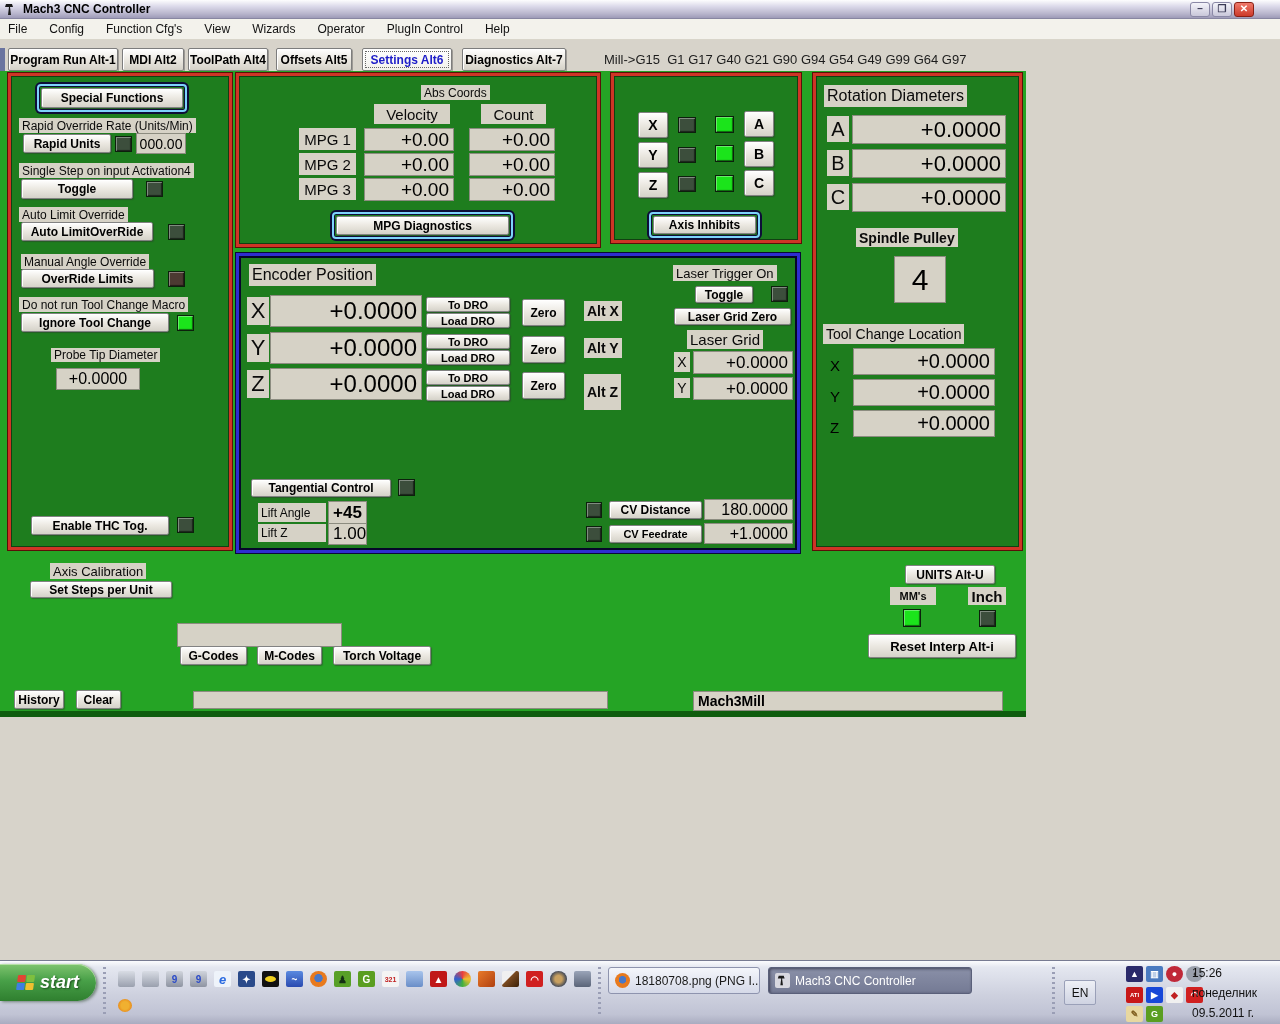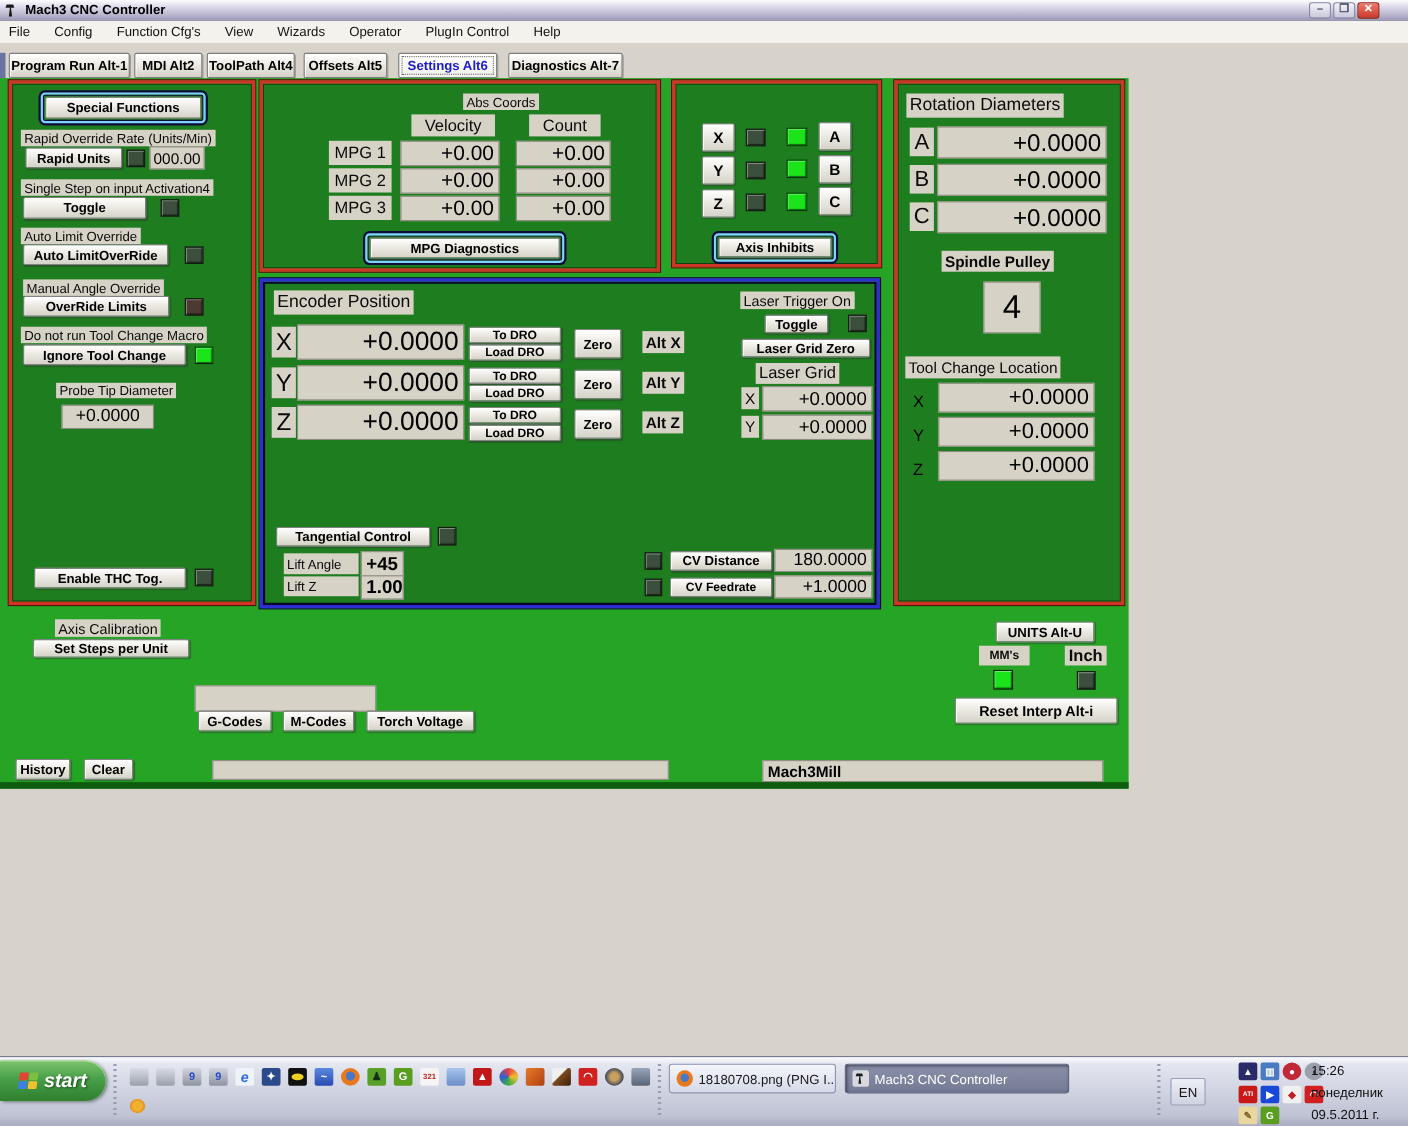--- a/index.html
+++ b/index.html
@@ -139,20 +139,21 @@
 </div>
 
 <div class="abs tabrow">
   <span class="tab-left-stripe"></span>
   <div class="tab" style="left:8px;width:110px;">Program Run Alt-1</div>
   <div class="tab" style="left:122px;width:62px;">MDI Alt2</div>
   <div class="tab" style="left:188px;width:80px;">ToolPath Alt4</div>
   <div class="tab" style="left:276px;width:76px;">Offsets Alt5</div>
   <div class="tab active" style="left:362px;width:90px;">Settings Alt6</div>
   <div class="tab" style="left:462px;width:104px;">Diagnostics Alt-7</div>
+  <span class="gcode-status">Mill-&gt;G15  G1 G17 G40 G21 G90 G94 G54 G49 G99 G64 G97</span>
 </div>
 
 <div class="abs screen">
 
   <div class="panel red" style="left:8px;top:2px;width:224px;height:477px;">
     <div class="bluebox" style="left:26px;top:8px;width:150px;height:28px;">
       <div class="btn">Special Functions</div>
     </div>
     <div class="lbl" style="left:8px;top:42px;height:15px;">Rapid Override Rate (Units/Min)</div>
     <div class="btn" style="left:12px;top:58px;width:88px;height:19px;">Rapid Units</div>
@@ -258,38 +259,38 @@
     <div class="btn" style="left:187px;top:78px;width:84px;height:15px;font-size:11px;">To DRO</div>
     <div class="btn" style="left:187px;top:94px;width:84px;height:15px;font-size:11px;">Load DRO</div>
     <div class="btn" style="left:283px;top:80px;width:43px;height:27px;">Zero</div>
     <div class="lbl" style="left:345px;top:82px;height:20px;font-size:14px;font-weight:bold;">Alt Y</div>
 
     <div class="lbl c" style="left:8px;top:114px;width:22px;height:28px;font-size:22px;">Z</div>
     <div class="dro" style="left:31px;top:112px;width:152px;height:32px;font-size:24px;">+0.0000</div>
     <div class="btn" style="left:187px;top:114px;width:84px;height:15px;font-size:11px;">To DRO</div>
     <div class="btn" style="left:187px;top:130px;width:84px;height:15px;font-size:11px;">Load DRO</div>
     <div class="btn" style="left:283px;top:116px;width:43px;height:27px;">Zero</div>
-    <div class="lbl" style="left:345px;top:118px;height:20px;font-size:14px;font-weight:bold;">Alt Z</div>
+    <div class="lbl" style="left:345px;top:118px;height:36px;font-size:14px;font-weight:bold;">Alt Z</div>
 
     <div class="lbl" style="left:434px;top:9px;height:16px;font-size:13px;">Laser Trigger On</div>
     <div class="btn" style="left:456px;top:30px;width:58px;height:17px;">Toggle</div>
     <div class="led" style="left:532px;top:30px;width:17px;height:16px;"></div>
     <div class="btn" style="left:435px;top:52px;width:117px;height:17px;">Laser Grid Zero</div>
     <div class="lbl c" style="left:448px;top:74px;height:19px;font-size:15px;">Laser Grid</div>
     <div class="lbl c" style="left:435px;top:96px;width:16px;height:20px;font-size:14px;">X</div>
     <div class="dro" style="left:454px;top:95px;width:100px;height:23px;font-size:17px;">+0.0000</div>
     <div class="lbl c" style="left:435px;top:122px;width:16px;height:20px;font-size:14px;">Y</div>
     <div class="dro" style="left:454px;top:121px;width:100px;height:23px;font-size:17px;">+0.0000</div>
 
     <div class="btn" style="left:12px;top:223px;width:140px;height:18px;">Tangential Control</div>
     <div class="led" style="left:159px;top:223px;width:17px;height:17px;"></div>
     <div class="lbl" style="left:19px;top:247px;width:68px;height:19px;">Lift Angle</div>
     <div class="dro l" style="left:89px;top:245px;width:39px;height:23px;font-size:17px;font-weight:bold;">+45</div>
     <div class="lbl" style="left:19px;top:268px;width:68px;height:18px;">Lift Z</div>
-    <div class="dro l" style="left:89px;top:267px;width:39px;height:22px;font-size:17px;font-weight:bold;">1.00</div>
+    <div class="dro l" style="left:89px;top:267px;width:39px;height:22px;font-size:17px;font-weight:normal;">1.00</div>
 
     <div class="led" style="left:347px;top:246px;width:16px;height:16px;"></div>
     <div class="btn" style="left:370px;top:245px;width:93px;height:18px;">CV Distance</div>
     <div class="dro" style="left:465px;top:243px;width:89px;height:21px;font-size:16px;">180.0000</div>
     <div class="led" style="left:347px;top:270px;width:16px;height:16px;"></div>
     <div class="btn" style="left:370px;top:269px;width:93px;height:18px;font-size:11px;">CV Feedrate</div>
     <div class="dro" style="left:465px;top:267px;width:89px;height:21px;font-size:16px;">+1.0000</div>
   </div>
 
   <div class="lbl" style="left:50px;top:492px;height:16px;font-size:13px;">Axis Calibration</div>

